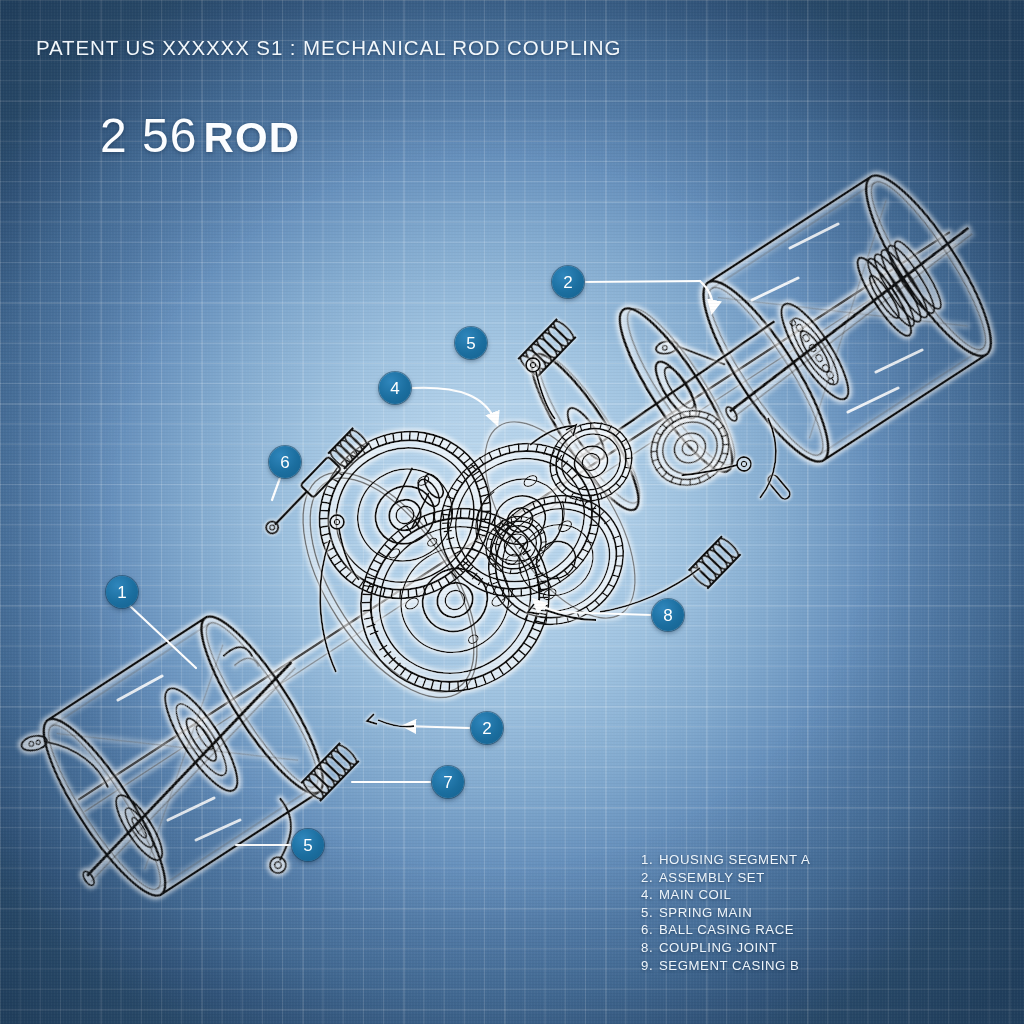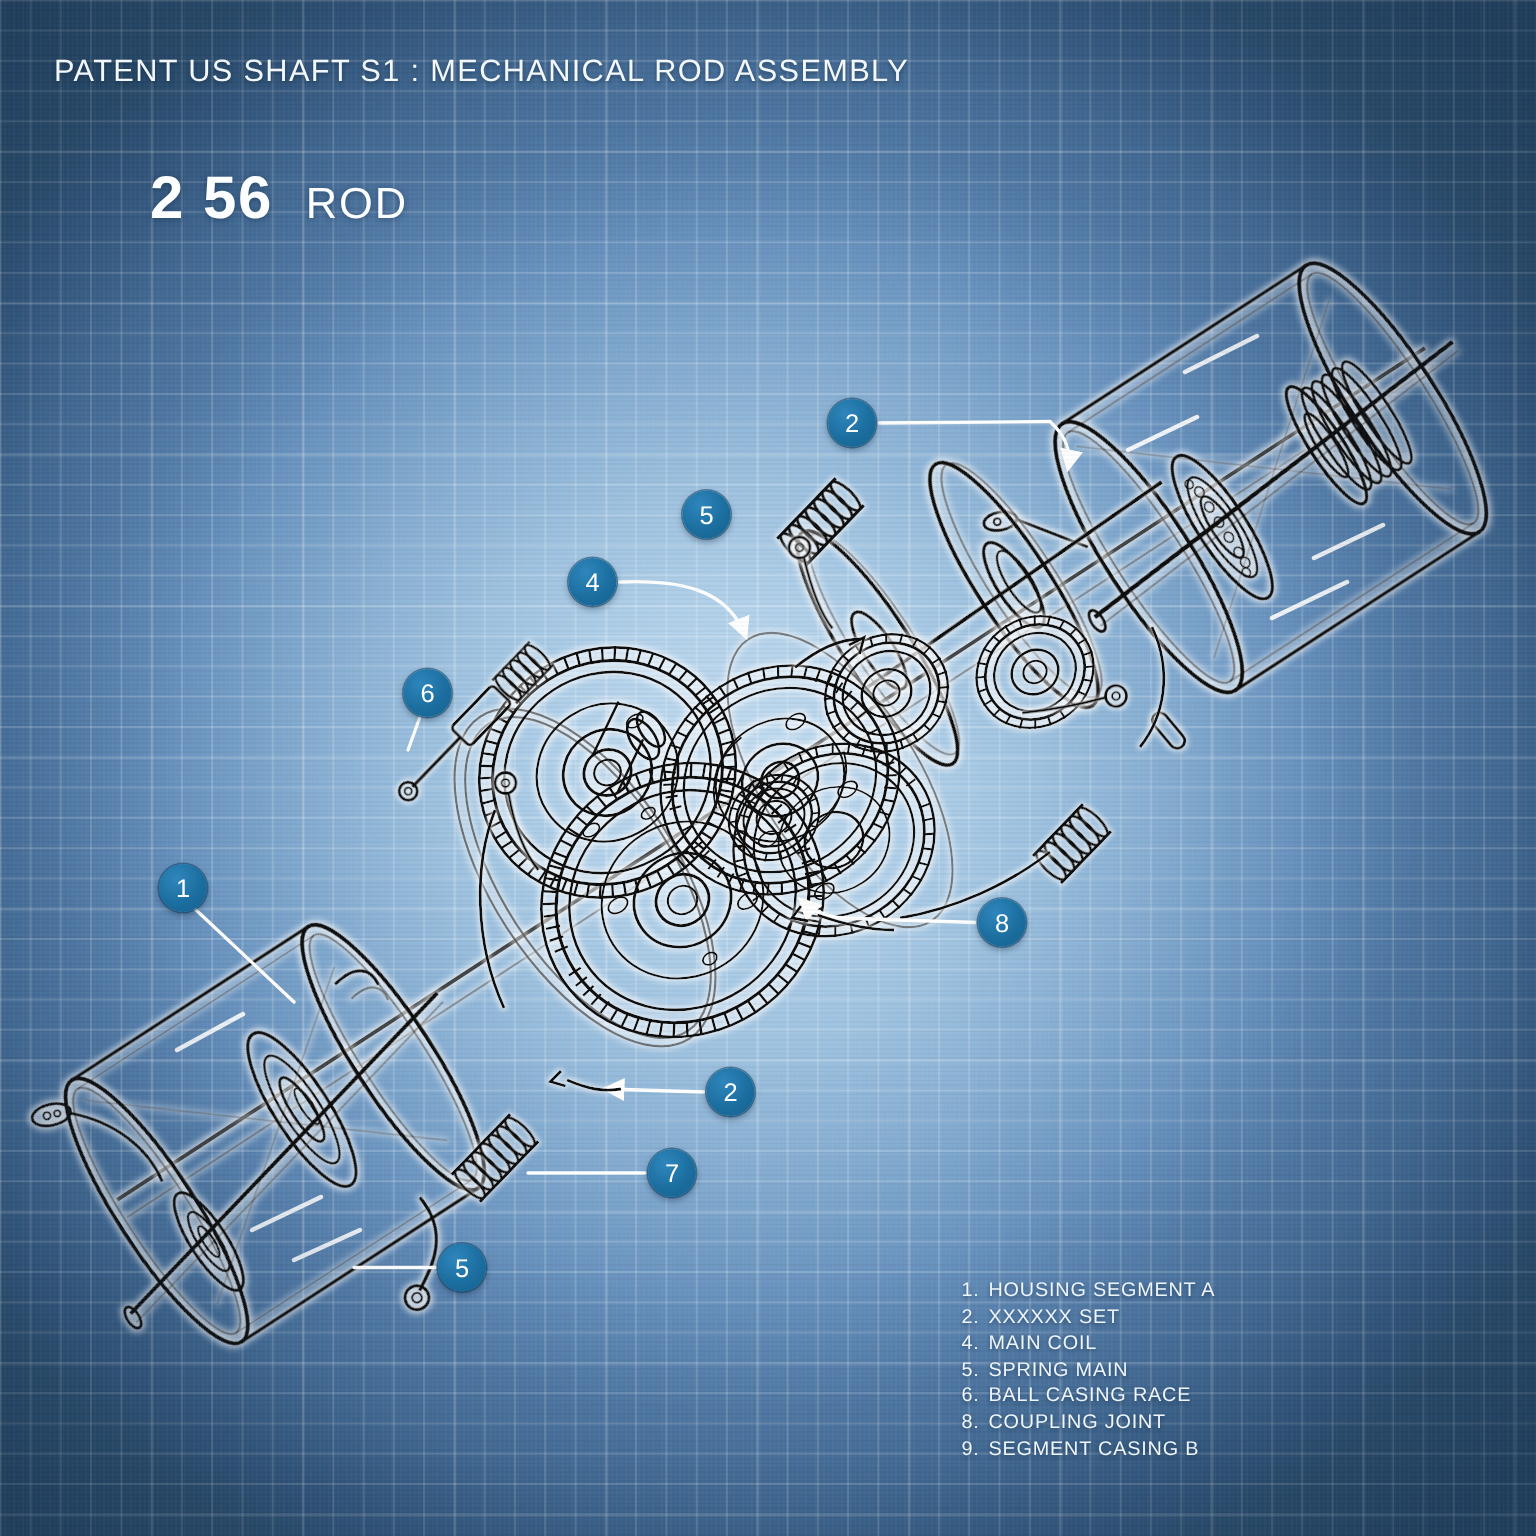--- a/index.html
+++ b/index.html
@@ -67,22 +67,22 @@
     font-size:20.5px;letter-spacing:.9px;color:#f2f7fb;
     font-weight:400;white-space:nowrap;
     text-shadow:0 1px 3px rgba(15,38,63,.55);
   }
   .subtitle{
     position:absolute;left:100px;top:112px;
     color:#fbfdff;white-space:nowrap;
     text-shadow:0 1px 4px rgba(15,38,63,.5);
     line-height:1;
   }
-  .subtitle .big{font-size:40px;font-weight:700;letter-spacing:1px;}
-  .subtitle .lite{font-size:29px;font-weight:400;letter-spacing:1.2px;margin-left:22px;}
+  .subtitle .big{font-size:48px;font-weight:400;letter-spacing:1px;}
+  .subtitle .lite{font-size:42px;font-weight:700;letter-spacing:1.2px;margin-left:6px;}
 
   .legend{
     position:absolute;left:641px;top:851px;
     color:#eef5fb;font-size:13.2px;letter-spacing:.55px;
     text-shadow:0 1px 3px rgba(15,38,63,.55);
   }
   .legend .row{display:flex;line-height:17.6px;white-space:nowrap;}
   .legend .num{width:18px;flex:none;}
   .legend .lbl{}
 
@@ -581,21 +581,21 @@
       <path d="M545,610 C 562,616 578,620 596,620"></path>
       <path d="M534,604 l-6,8 l11,2"></path>
       <path d="M378,720 C 392,726 402,728 414,726"></path>
       <path d="M374,714 l-7,7 l10,3"></path>
     </g>
   </svg>
 
   <div class="paper-vignette"></div>
   <div class="paper-noise"></div>
 
-  <div class="title">PATENT US SHAFT S1 :  MECHANICAL ROD ASSEMBLY</div>
+  <div class="title">PATENT US XXXXXX S1 :  MECHANICAL ROD COUPLING</div>
 
   <div class="subtitle">
     <span class="big">2 56</span><span class="lite">ROD</span>
   </div>
 
   <div class="badge" style="left:552px;top:266px;">2</div>
   <div class="badge" style="left:455px;top:327px;">5</div>
   <div class="badge" style="left:379px;top:372px;">4</div>
   <div class="badge" style="left:269px;top:446px;">6</div>
   <div class="badge" style="left:106px;top:576px;">1</div>
@@ -604,21 +604,21 @@
   <div class="badge" style="left:432px;top:766px;">7</div>
   <div class="badge" style="left:292px;top:829px;">5</div>
 
   <div class="legend">
     <div class="row">
       <span class="num">1.</span>
       <span class="lbl">HOUSING SEGMENT A</span>
     </div>
     <div class="row">
       <span class="num">2.</span>
-      <span class="lbl">XXXXXX SET</span>
+      <span class="lbl">ASSEMBLY SET</span>
     </div>
     <div class="row">
       <span class="num">4.</span>
       <span class="lbl">MAIN COIL</span>
     </div>
     <div class="row">
       <span class="num">5.</span>
       <span class="lbl">SPRING MAIN</span>
     </div>
     <div class="row">

